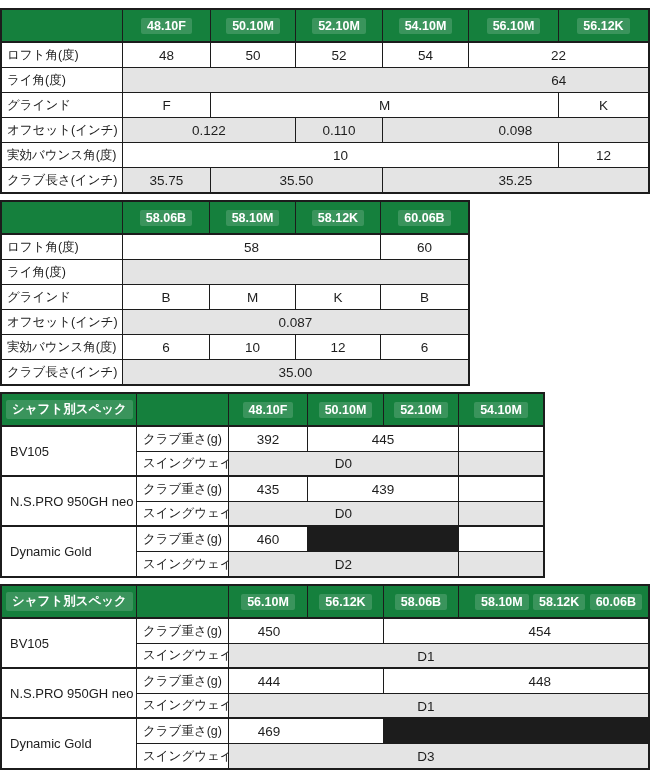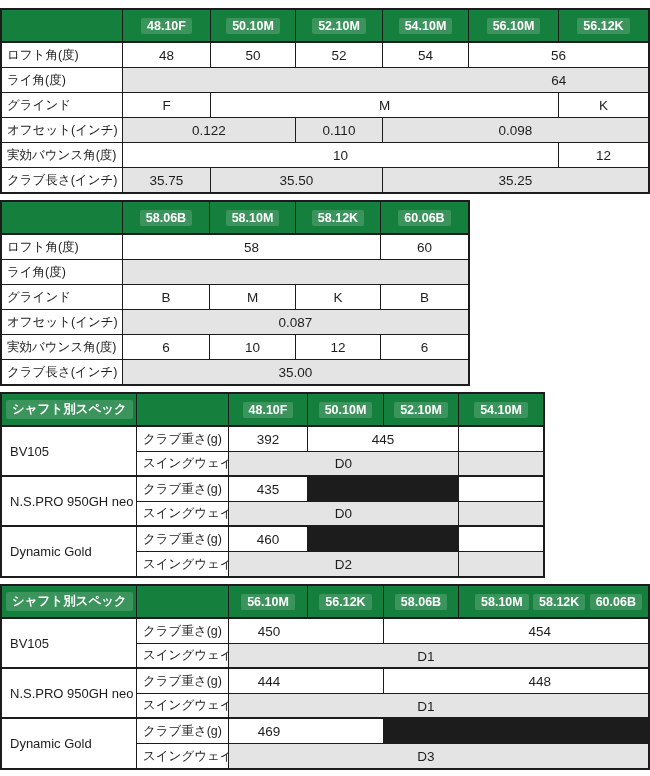--- a/index.html
+++ b/index.html
@@ -47,21 +47,21 @@
       </div>
     <div class="c h">
         <span class="chip">56.12K</span>
       </div>
 
     <div class="c lbl">ロフト角(度)</div>
     <div class="c">48</div>
     <div class="c">50</div>
     <div class="c">52</div>
     <div class="c">54</div>
-    <div class="c" style="grid-column:span 2">56</div>
+    <div class="c" style="grid-column:span 2">22</div>
 
     <div class="c lbl">ライ角(度)</div>
     <div class="c g rel" style="grid-column:span 6">
         <span class="pv" style="left:83%">64</span>
       </div>
 
     <div class="c lbl">グラインド</div>
     <div class="c">F</div>
     <div class="c" style="grid-column:span 4">M</div>
     <div class="c">K</div>
@@ -145,20 +145,21 @@
     <div class="c" style="grid-row:2;grid-column:3">392</div>
     <div class="c" style="grid-row:2;grid-column:4/span 2">445</div>
     <div class="c" style="grid-row:2;grid-column:6"></div>
     <div class="c sub bb" style="grid-row:3;grid-column:2">スイングウェイト</div>
     <div class="c g bb" style="grid-row:3;grid-column:3/span 3">D0</div>
     <div class="c g bb" style="grid-row:3;grid-column:6"></div>
 
     <div class="c name bb" style="grid-row:4/span 2;grid-column:1">N.S.PRO 950GH neo</div>
     <div class="c sub" style="grid-row:4;grid-column:2">クラブ重さ(g)</div>
     <div class="c" style="grid-row:4;grid-column:3">435</div>
+    <div class="c" style="grid-row:4;grid-column:4/span 2">439</div>
     <div class="c" style="grid-row:4;grid-column:6"></div>
     <div class="c sub bb" style="grid-row:5;grid-column:2">スイングウェイト</div>
     <div class="c g bb" style="grid-row:5;grid-column:3/span 3">D0</div>
     <div class="c g bb" style="grid-row:5;grid-column:6"></div>
 
     <div class="c name" style="grid-row:6/span 2;grid-column:1">Dynamic Gold</div>
     <div class="c sub" style="grid-row:6;grid-column:2">クラブ重さ(g)</div>
     <div class="c" style="grid-row:6;grid-column:3">460</div>
     <div class="c" style="grid-row:6;grid-column:6"></div>
     <div class="c sub" style="grid-row:7;grid-column:2">スイングウェイト</div>

